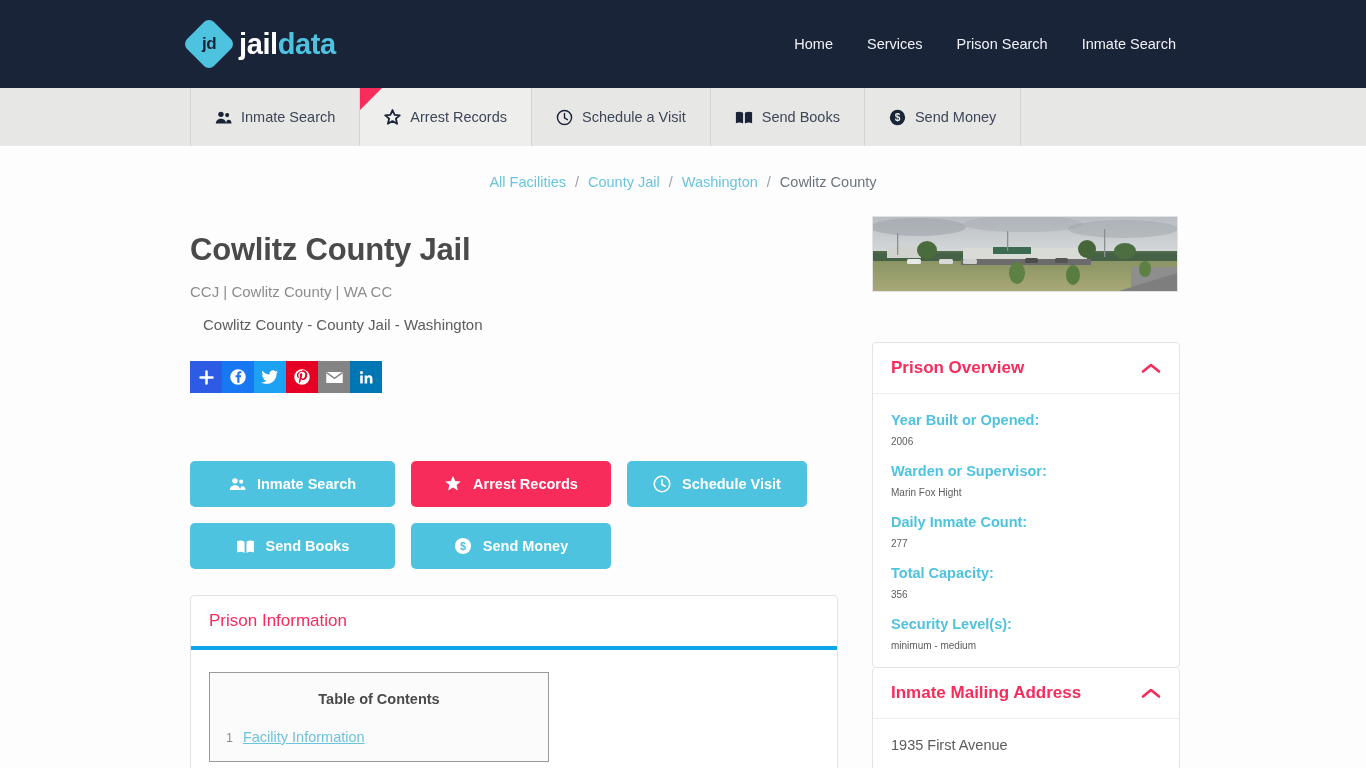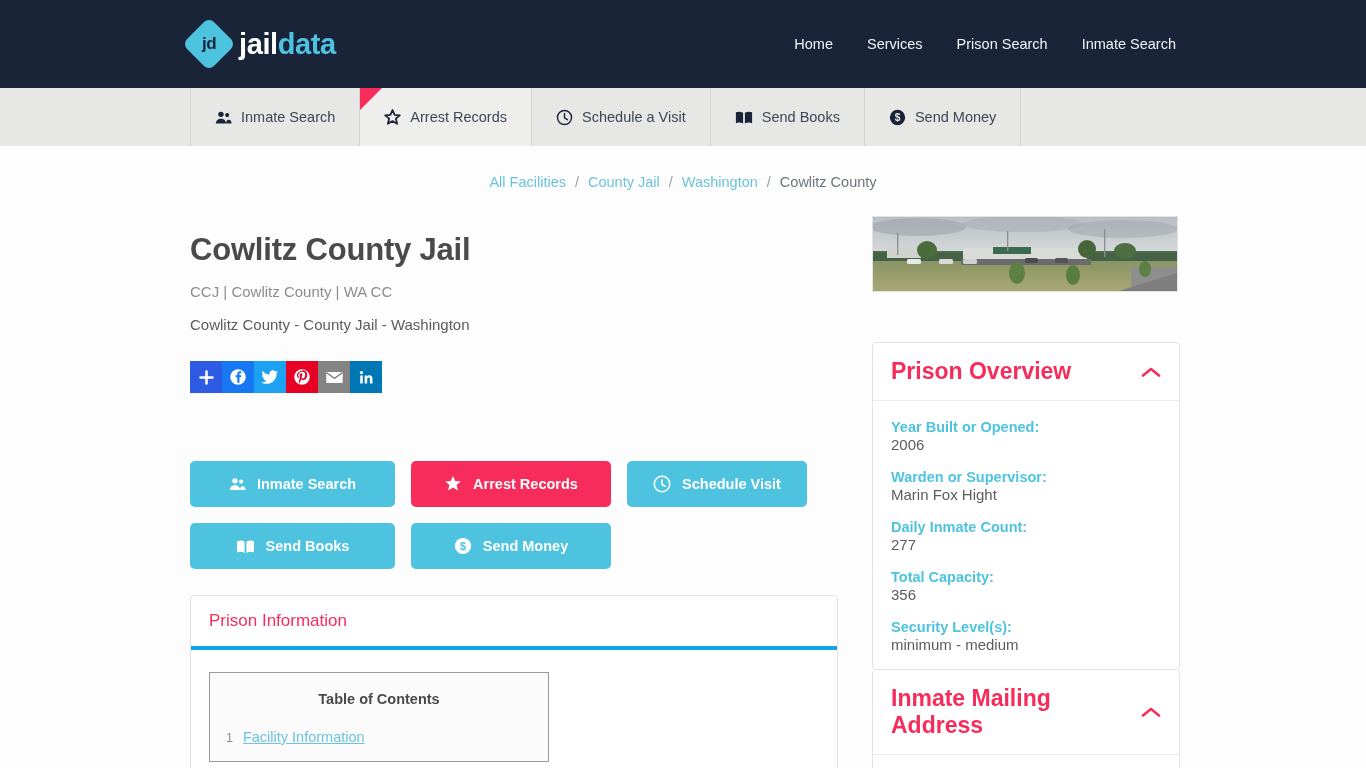--- a/index.html
+++ b/index.html
@@ -105,21 +105,21 @@
   .crumbs .cur { color: #6c757d; }
 
   h1.title {
     font-size: 31px;
     color: #4a4a4a;
     font-weight: bold;
     margin: 42px 0 0 0;
     letter-spacing: -0.2px;
   }
   .subtitle { font-size: 15px; color: #8d8d8d; margin-top: 15px; }
-  .subtitle2 { font-size: 15px; color: #5c5c5c; margin-top: 16px; }
+  .subtitle2 { font-size: 15px; color: #5c5c5c; margin-top: 16px; margin-left: 13px; }
 
   
   .social { display: flex; margin-top: 28px; }
   .sbtn {
     width: 32px; height: 32px;
     display: flex; align-items: center; justify-content: center;
     color: #fff;
   }
   .sbtn svg { display: block; }
 
@@ -194,29 +194,29 @@
     background: #ffffff;
     border: 1px solid #e3e3e3;
     border-radius: 4px;
   }
   .panel + .panel { margin-top: 0; border-top: none; }
   .panel-head {
     padding: 15px 18px;
     border-bottom: 1px solid #ececec;
     display: flex; align-items: center; justify-content: space-between;
   }
-  .panel-head .ht { font-size: 23px; color: #f72c5b; font-weight: bold; }
+  .panel-head .ht { font-size: 17px; color: #f72c5b; font-weight: bold; }
   .chev { color: #f72c5b; display: flex; }
   .panel-body { padding: 18px 18px 16px 18px; }
   .fact-label {
     color: #4ec3e0; font-weight: bold; font-size: 14.5px;
     margin-top: 16px;
   }
   .fact-label:first-child { margin-top: 0; }
-  .fact-value { color: #5c5c5c; font-size: 15px; margin-top: 1px; }
+  .fact-value { color: #5c5c5c; font-size: 10px; margin-top: 8px; }
   .addr-line { color: #5c5c5c; font-size: 14.5px; }
 </style>
 </head>
 <body>
 
 <div class="topbar">
   <div class="brand">
     <div class="brand-mark">
       <span>jd</span>
     </div>

